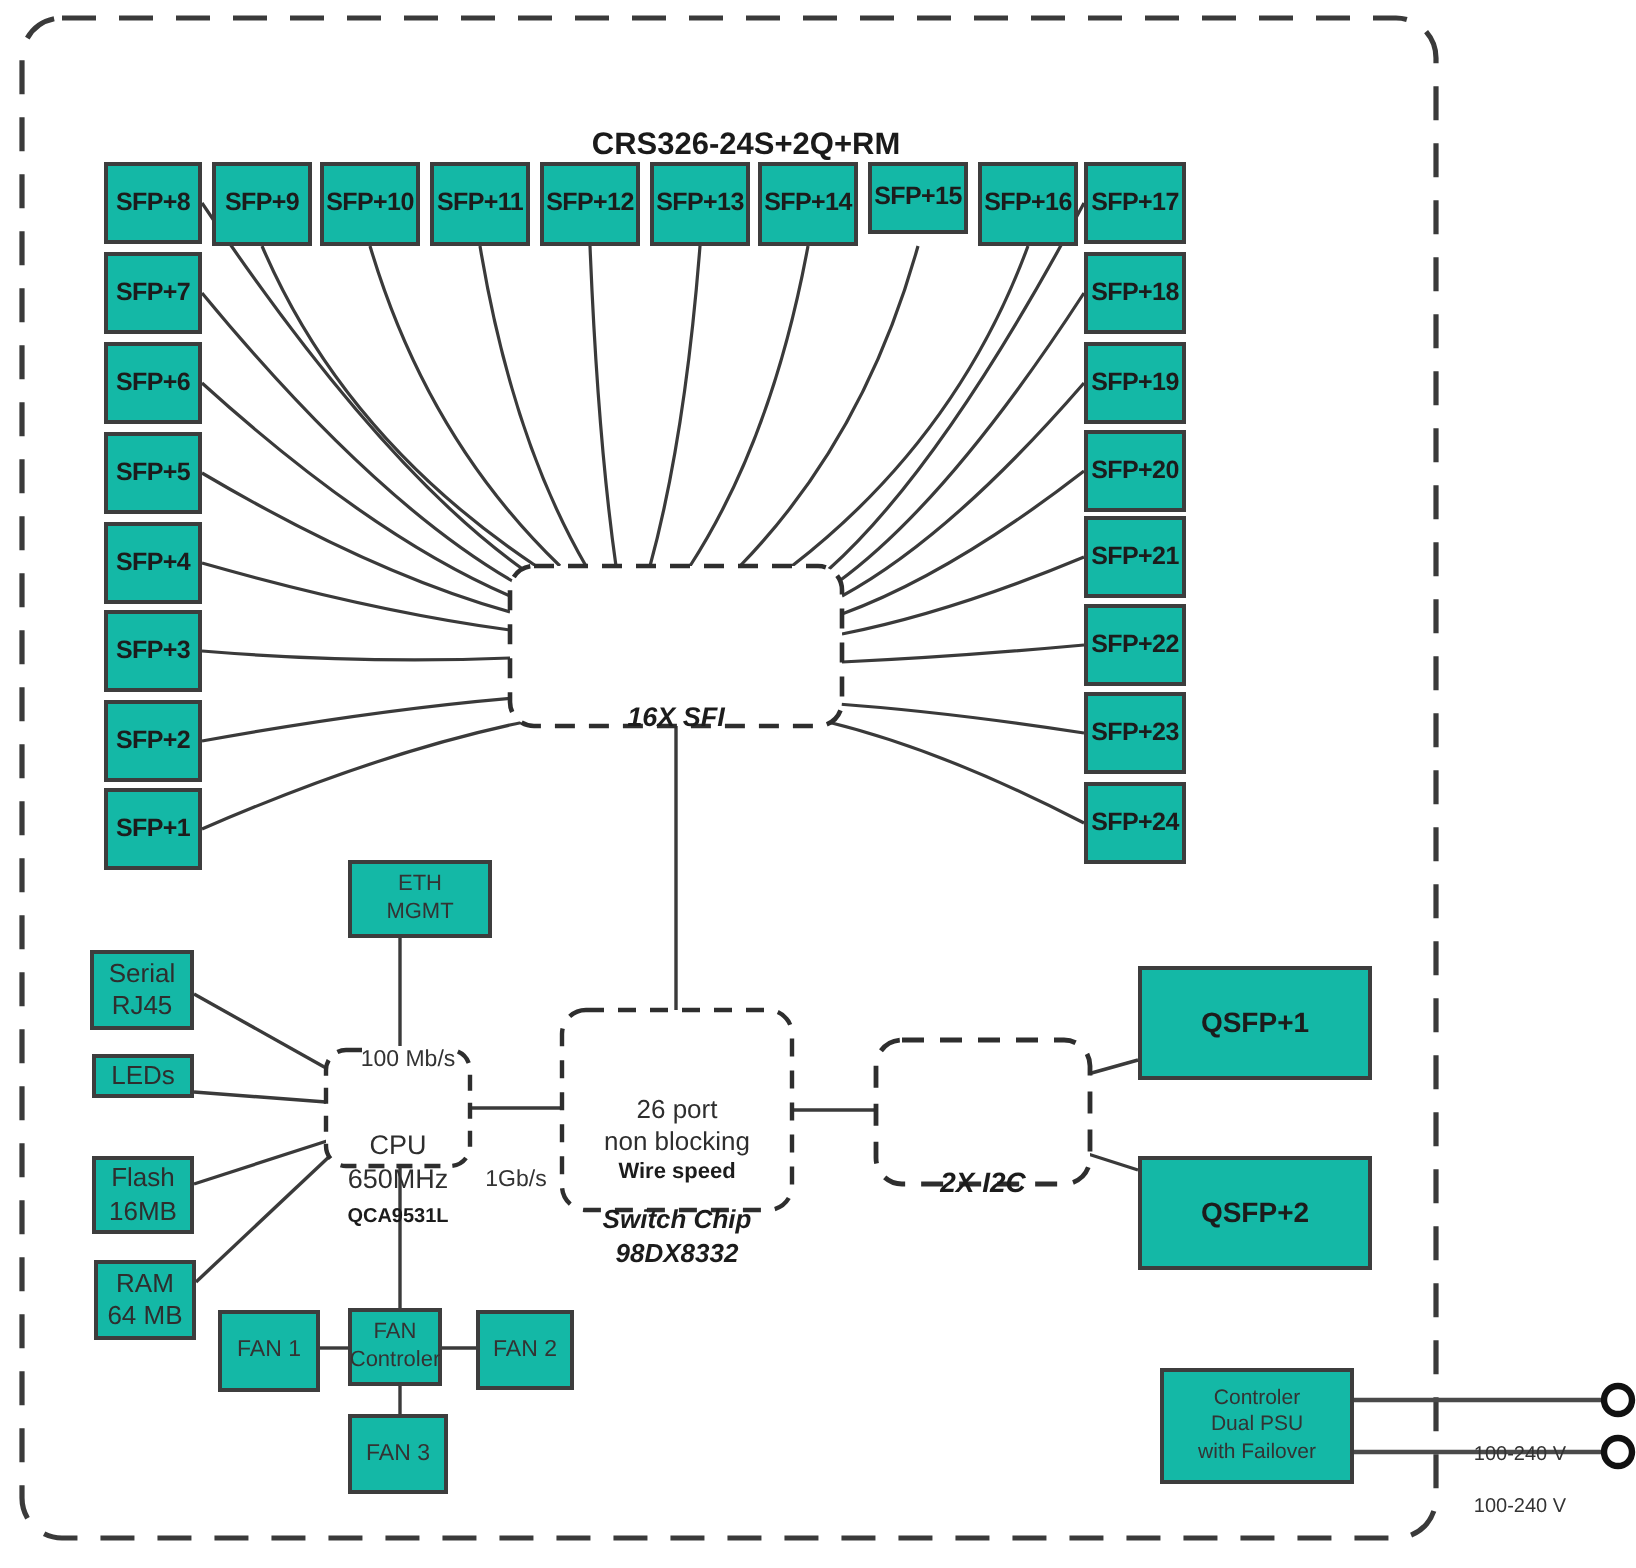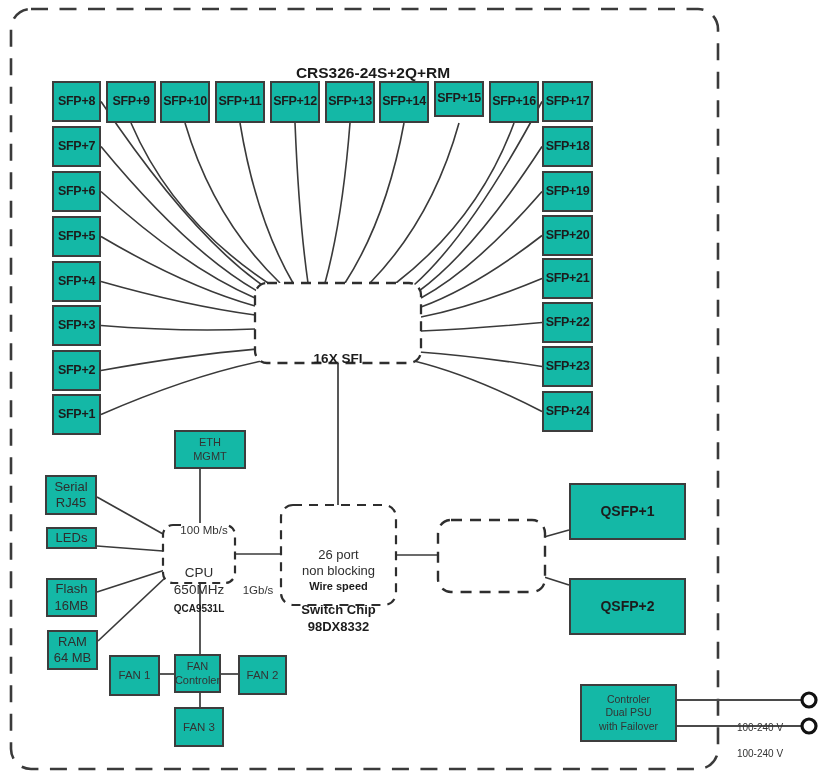--- a/index.html
+++ b/index.html
@@ -9,21 +9,21 @@
   .box{position:absolute;box-sizing:border-box;background:#14b8a6;border:2px solid #3d3d3d;
        display:flex;flex-direction:column;align-items:center;justify-content:center;
        text-align:center;line-height:1.25;}
   .sfp{font-weight:bold;font-size:12.5px;letter-spacing:-0.3px;color:#1c1c1c;}
   .lbl{position:absolute;box-sizing:border-box;display:flex;flex-direction:column;
        align-items:center;justify-content:center;text-align:center;line-height:1.25;margin-top:36px;}
   .title{font-weight:bold;font-size:15.5px;color:#1a1a1a;white-space:nowrap;}
   .f11{font-size:11px;color:#333;}
   .f115{font-size:11.5px;color:#333;}
   .f13{font-size:13px;color:#2e2e2e;}
-  .bold{font-weight:bold;color:#1c1c1c;}
+  .bold{font-weight:bold;color:#1c1c1c;font-style:italic;}
   .speed{background:#fff;padding:0 3px;font-size:11.5px;color:#333;white-space:nowrap;}
   .volt{font-size:10px;color:#333;white-space:nowrap;}
   .qsfp{font-weight:bold;font-size:14px;color:#1c1c1c;}
   .cpu-main{font-size:13.5px;color:#2e2e2e;}
   .chipname{font-size:10px;font-weight:bold;color:#1c1c1c;margin-top:4px;}
   .wire{font-size:11px;font-weight:bold;color:#1c1c1c;}
   .gap8{height:9px;}
   .psu-box{border-width:2.5px;font-size:10.5px;color:#333;}
 </style>
 </head>
@@ -156,20 +156,21 @@
 
   <div class="lbl" style="left:284px;top:509px;width:109px;height:92px">
     <span class="f13">26 port</span>
     <span class="f13">non blocking</span>
     <span class="wire">Wire speed</span>
     <span class="gap8"></span>
     <span class="f13 bold">Switch Chip</span>
     <span class="f13 bold">98DX8332</span>
   </div>
 
+  <div class="lbl bold" style="left:438px;top:520px;width:107px;height:72px;font-size:14px">2X I2C</div>
 
   <div class="box qsfp" style="left:569px;top:483px;width:117px;height:57px">QSFP+1</div>
   <div class="box qsfp" style="left:569px;top:578px;width:117px;height:57px">QSFP+2</div>
 
   <div class="box f115" style="left:109px;top:655px;width:51px;height:41px">FAN 1</div>
   <div class="box f11" style="left:174px;top:654px;width:47px;height:39px">
     <span>FAN</span>
     <span>Controler</span>
   </div>
   <div class="box f115" style="left:238px;top:655px;width:49px;height:40px">FAN 2</div>

